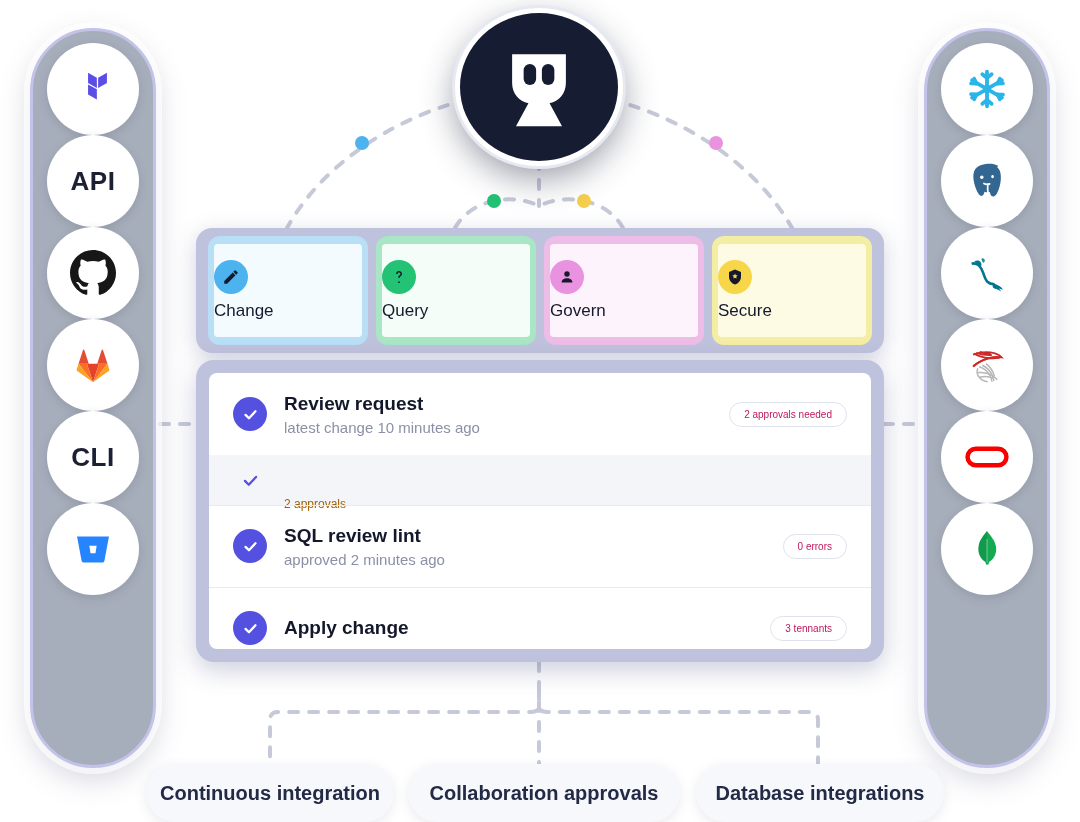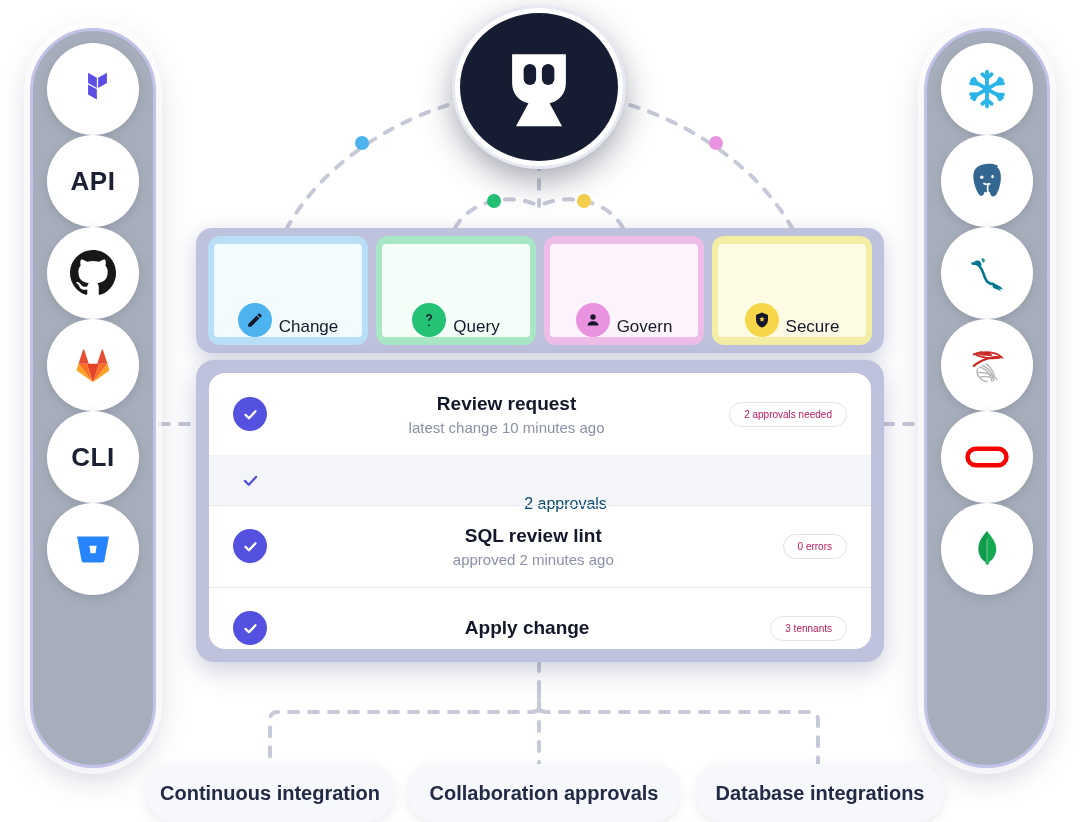--- a/index.html
+++ b/index.html
@@ -62,44 +62,44 @@
     z-index: 3;
     display: flex; align-items: center; padding: 0 8px; gap: 0;
   }
   .pillar { position: relative; flex: 1 1 0; height: 109px; padding: 0 4px; }
   .pillar-glow {
     position: absolute; inset: 0 4px; border-radius: 12px;
   }
   .pillar-inner {
     position: absolute; left: 10px; right: 10px; top: 8px; bottom: 8px;
     border-radius: 4px;
-    display: flex; flex-direction: row; align-items: flex-end;
+    display: flex; flex-direction: column; align-items: flex-start;
     justify-content: center; gap: 7px;
   }
   .pillar-icon {
     width: 34px; height: 34px; border-radius: 50%;
     display: flex; align-items: center; justify-content: center;
   }
   .pillar-label { font-size: 17px; color: #15192b; }
 
   
   #tasks-shell {
     position: absolute; left: 196px; top: 360px;
     width: 688px; height: 302px;
     border-radius: 18px;
     background: #bfc2dc;
     box-shadow: 0 8px 26px rgba(86,92,140,0.30);
     z-index: 3;
     padding: 13px;
   }
   #tasks-card {
     width: 100%; height: 100%;
-    background: #ffffff; border-radius: 16px;
+    background: #ffffff; border-radius: 8px;
     overflow: hidden;
-    display: flex; flex-direction: column; text-align: center;
+    display: flex; flex-direction: column;
   }
   .task-row {
     display: flex; align-items: center;
     padding: 0 24px; position: relative;
     flex: 0 0 auto;
   }
   .task-row.main { height: 82px; }
   .task-row.sub  { height: 50px; background: #f4f5f9; }
   .task-row.divider-top::before {
     content: ""; position: absolute; left: 0; right: 0; top: 0;
@@ -112,21 +112,21 @@
     margin-right: 17px;
   }
   .check-bare {
     width: 34px; height: 34px; flex: 0 0 auto;
     display: flex; align-items: center; justify-content: center;
     margin-right: 17px;
   }
   .task-texts { display: flex; flex-direction: column; gap: 4px; flex: 1 1 auto; min-width: 0; }
   .task-title { font-size: 19px; color: #13172a; font-weight: bold; }
   .task-sub   { font-size: 15px; color: #8b90a6; }
-  .task-subtitle-only { font-size: 16px; color: #0c4a6e; margin-top: 48px; }
+  .task-subtitle-only { font-size: 12px; color: #a16207; margin-top: 48px; }
   .badge {
     font-size: 10px; color: #be185d;
     border: 1px solid #dfe2ec; border-radius: 999px;
     padding: 6px 14px; background: #ffffff;
     white-space: nowrap; flex: 0 0 auto;
   }
 
   
   .foot-pill {
     position: absolute; bottom: 0px; height: 58px;

